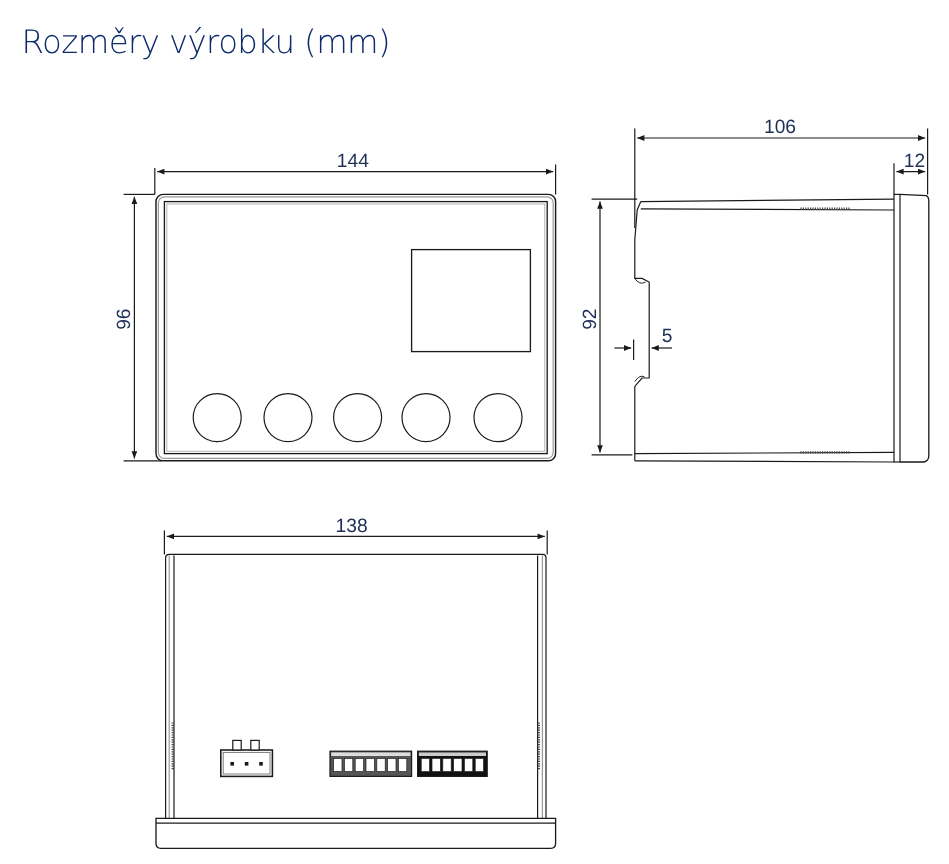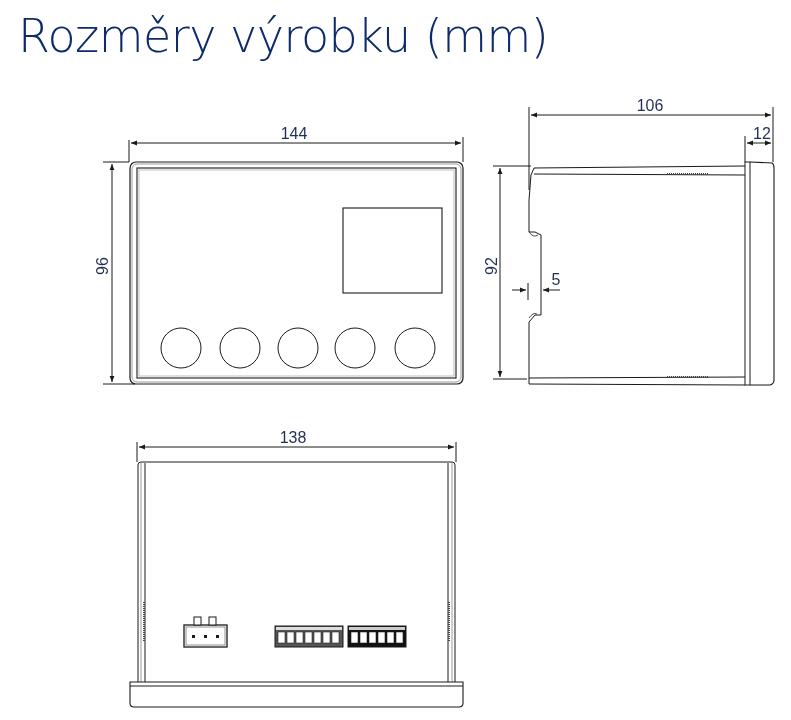--- a/index.html
+++ b/index.html
@@ -1,20 +1,20 @@
 <!DOCTYPE html>
 <html><head>
   <meta charset="utf-8">
   <style>
     html, body { margin: 0; padding: 0; background: #ffffff; }
     body { width: 791px; height: 720px; position: relative; overflow: hidden; font-family: "Liberation Sans", sans-serif; }
     .title {
       position: absolute; left: 18px; top: 8px;
       font-family: "DejaVu Sans", sans-serif; font-weight: 300;
-      font-size: 46px; color: #0d2a6b; letter-spacing: -0.5px;
+      font-size: 27px; color: #0d2a6b; letter-spacing: -0.5px;
       line-height: 56px;
     }
     svg.drawing { position: absolute; left: 0; top: 0; }
     .dimtext { font-family: "Liberation Sans", sans-serif; font-size: 16px; fill: #1f2f55; }
   </style>
 </head>
 <body>
 
 <div class="title">Rozměry výrobku (mm)</div>
 

